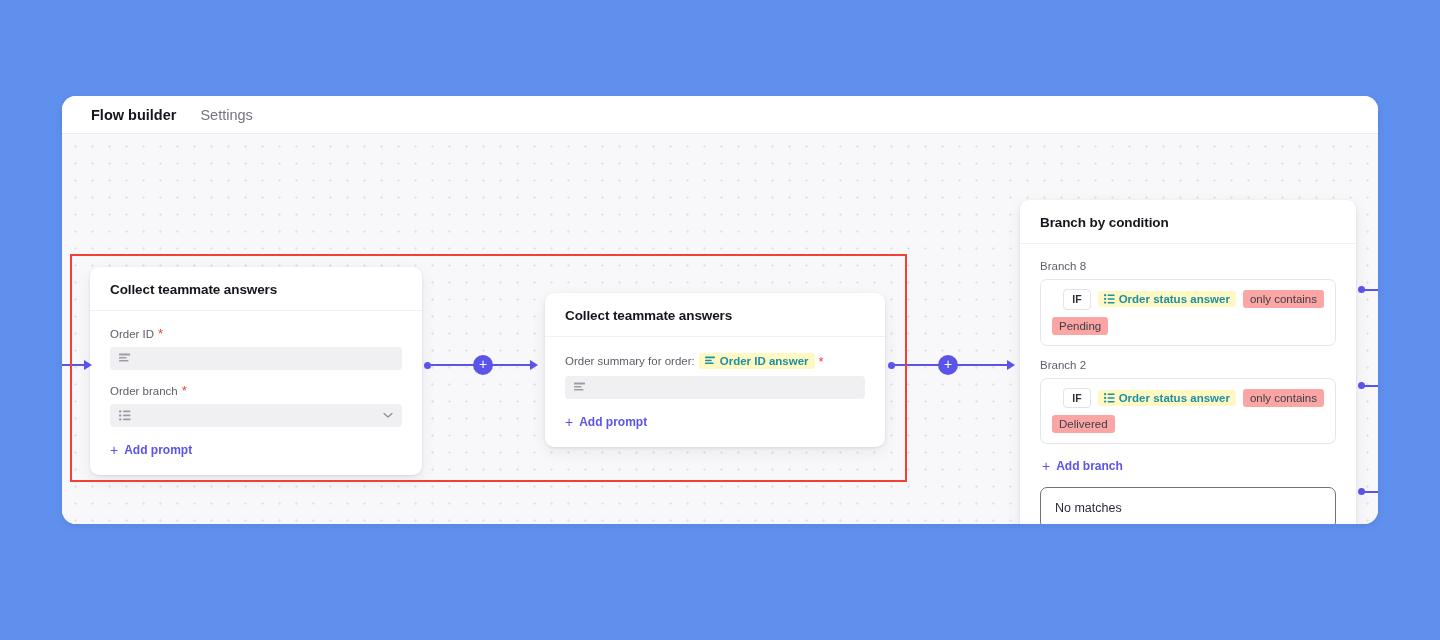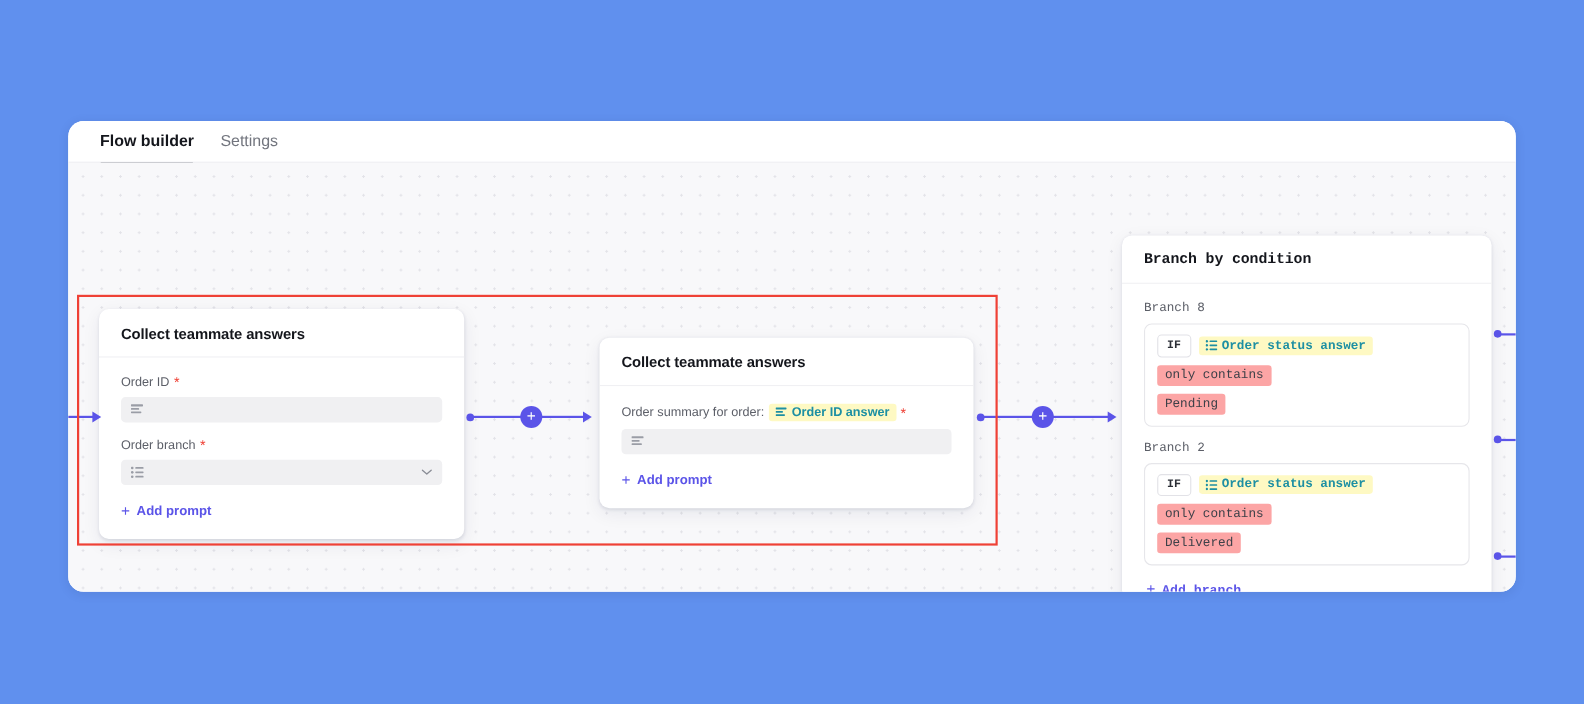--- a/index.html
+++ b/index.html
@@ -13,21 +13,21 @@
   body {
     background: #6090ee;
     font-family: "Liberation Sans", sans-serif;
     -webkit-font-smoothing: antialiased;
   }
 
   
   .app-window {
     position: absolute;
     left: 62px;
-    top: 110px;
+    top: 96px;
     width: 1316px;
     height: 428px;
     background: #ffffff;
     border-radius: 14px;
     overflow: hidden;
     box-shadow: 0 2px 10px rgba(20,30,70,.10);
   }
 
   
   .tabbar {
@@ -161,38 +161,38 @@
     border-radius: 3px;
     padding: 2px 6px;
     white-space: nowrap;
   }
 
   
   #branch-panel {
     left: 958px;
     top: 66px;
     width: 336px;
-    font-family: Liberation Mono, monospace;
   }
   .branch-label {
     font-size: 11.5px;
     color: #5c5f68;
     margin-bottom: 7px;
   }
   .branch-box {
     border: 1px solid #e6e6ea;
     border-radius: 7px;
     padding: 9px 11px 10px 11px;
     margin-bottom: 13px;
   }
   .cond-row {
     display: flex;
     align-items: center;
     flex-wrap: wrap;
     gap: 7px;
+    justify-content: flex-end;
   }
   .if-badge {
     border: 1px solid #e2e2e7;
     border-radius: 4px;
     background: #fff;
     font-size: 10.5px;
     font-weight: 700;
     color: #2b2e36;
     padding: 4px 8px;
     line-height: 1;

